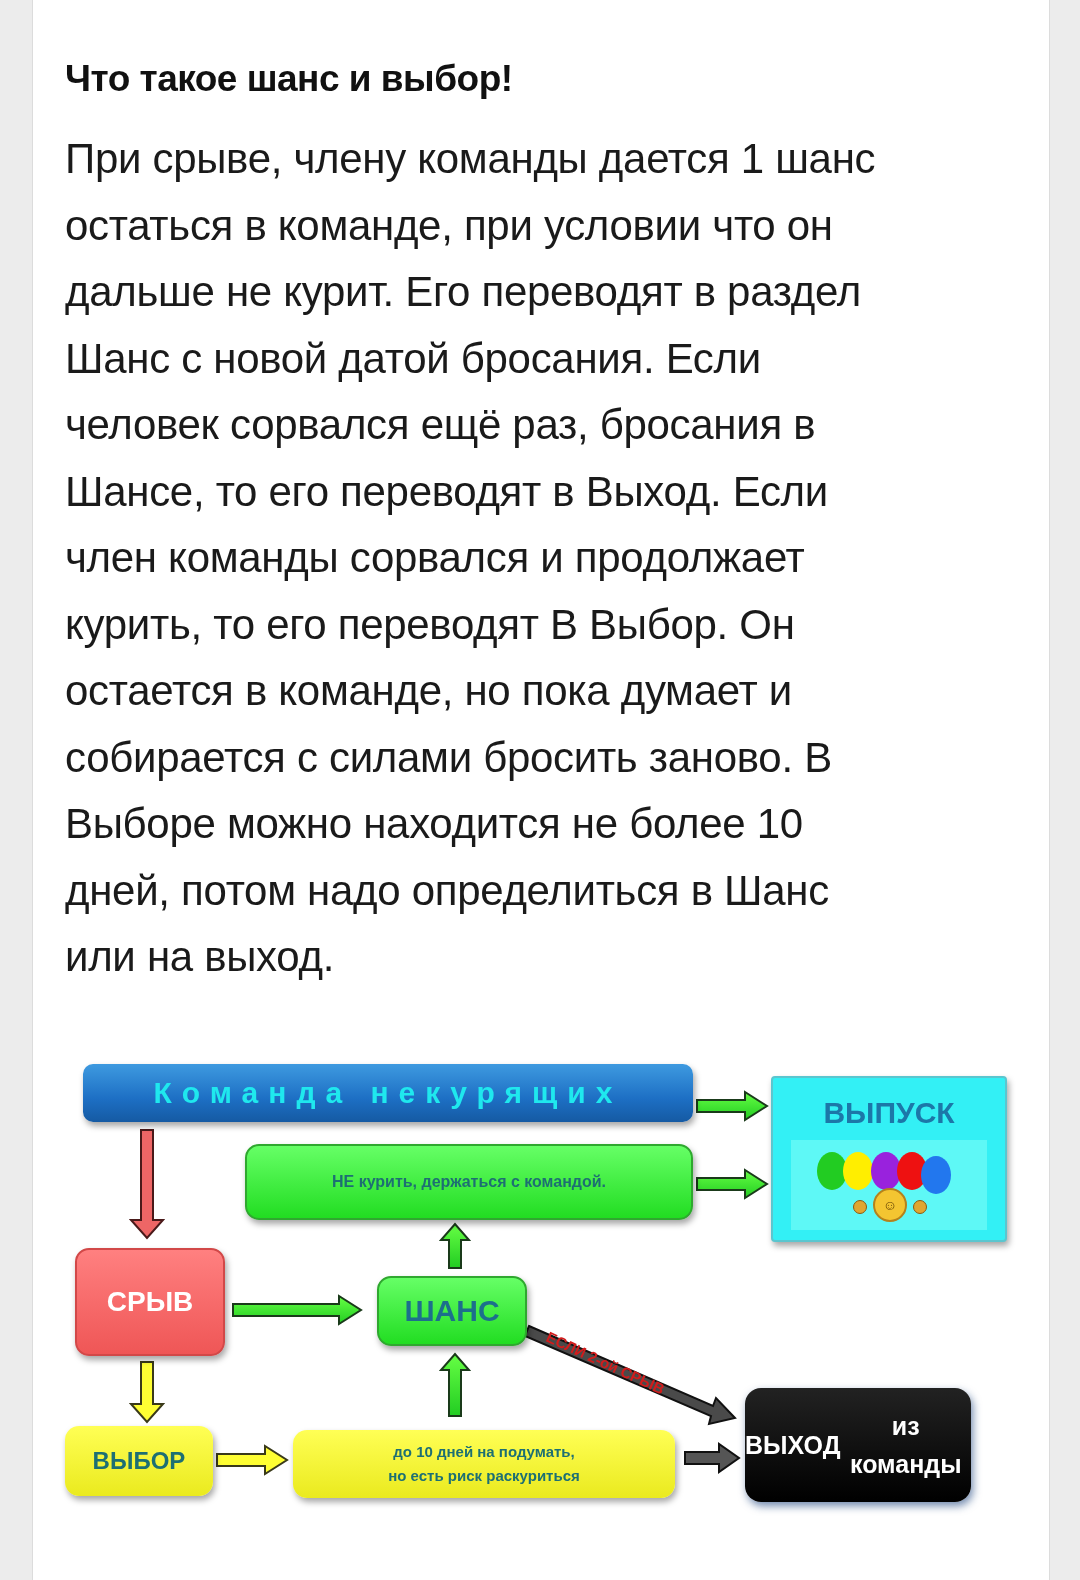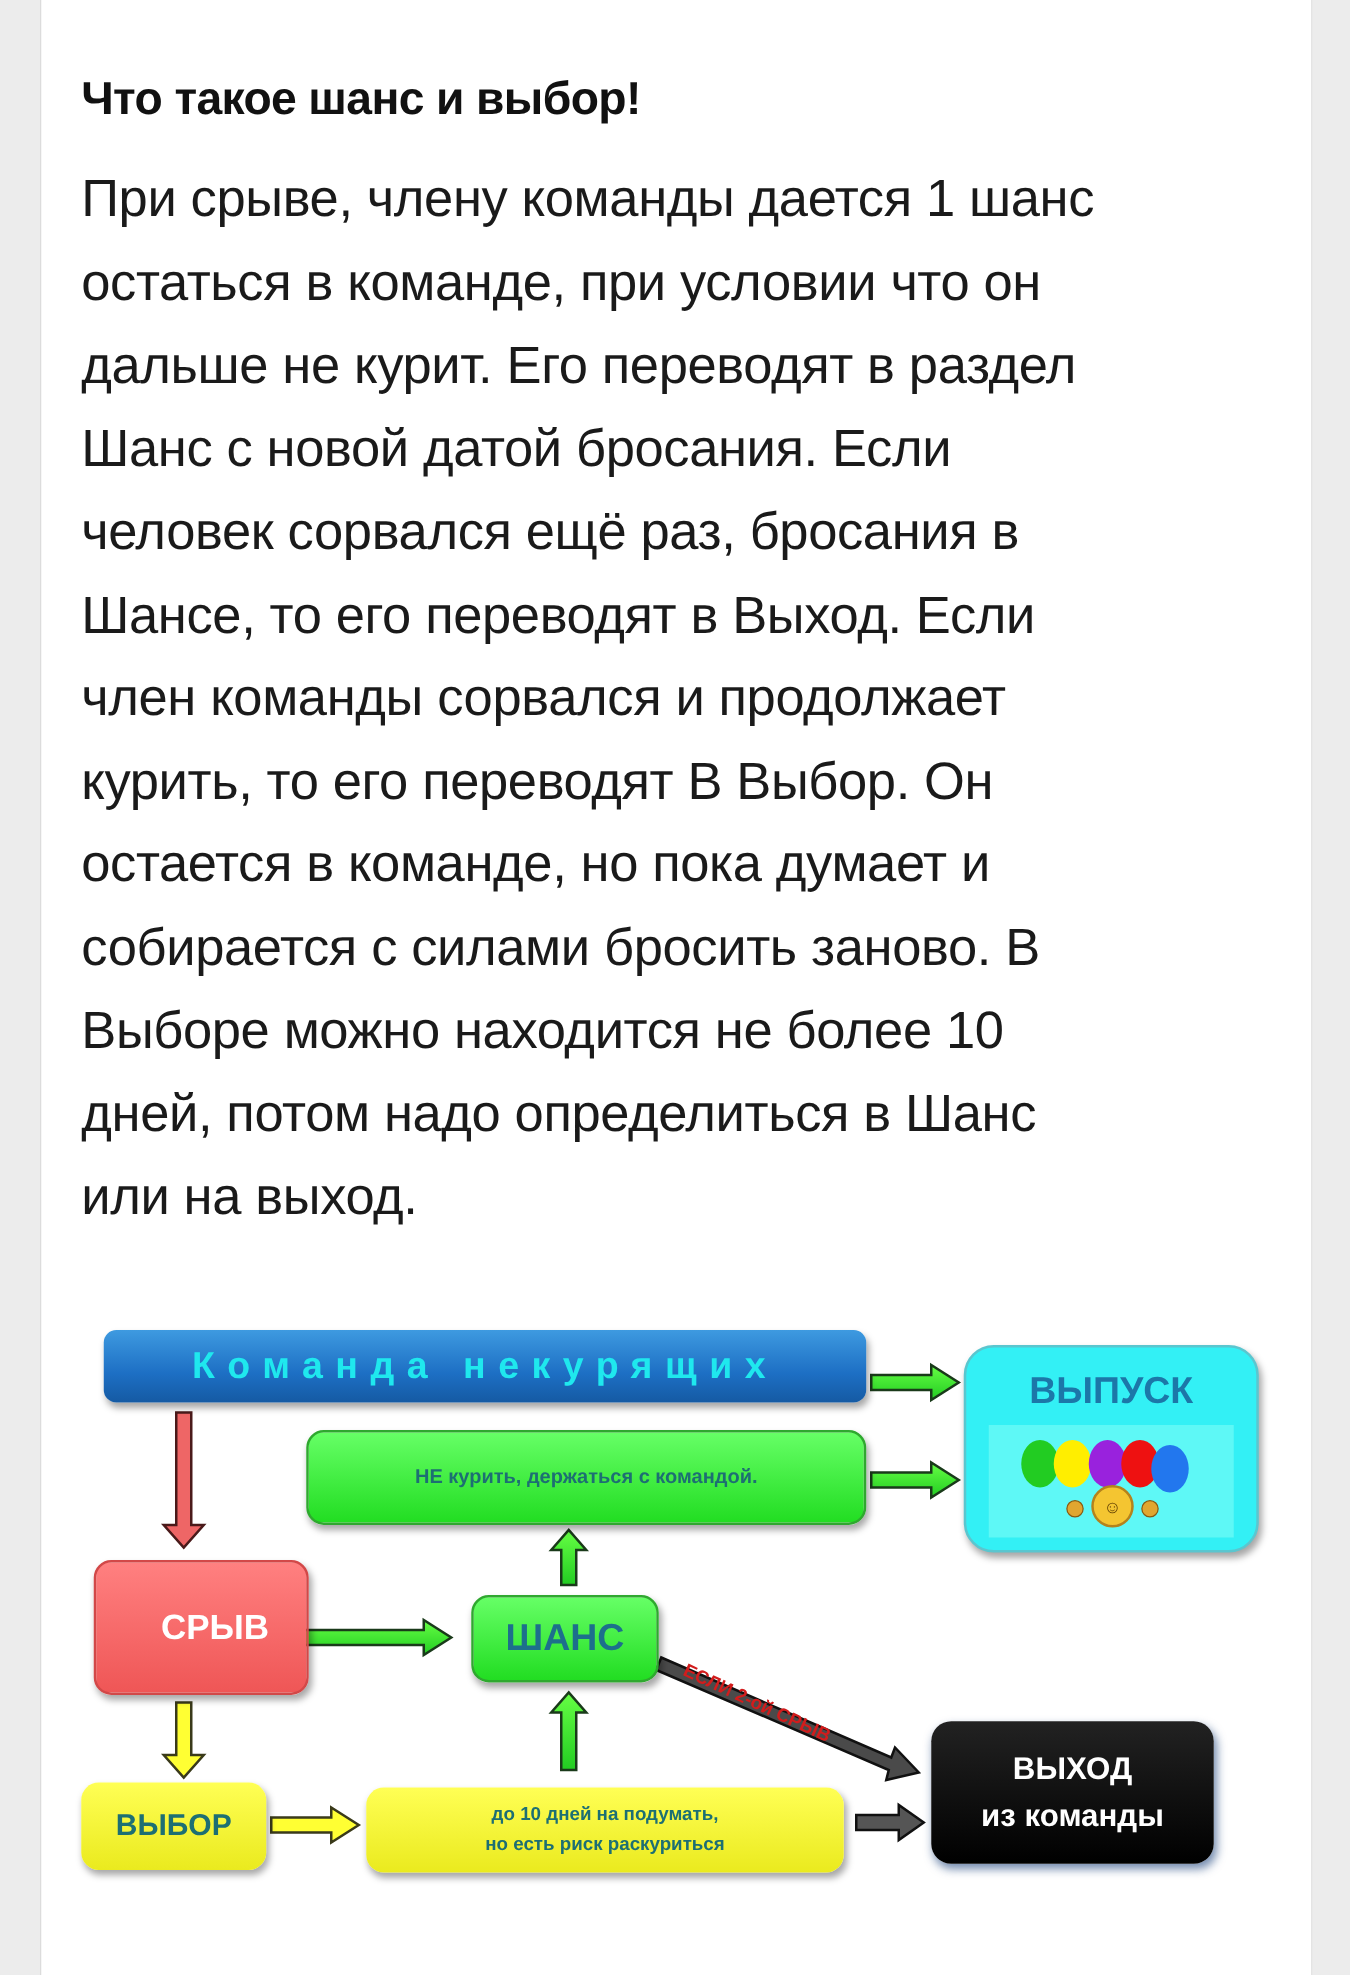--- a/index.html
+++ b/index.html
@@ -40,54 +40,54 @@
     color: #1fe8ee; font-size: 30px; letter-spacing: 10px;
   }
   .green-bar {
     left: 212px; top: 104px; width: 444px; height: 72px;
     background: linear-gradient(#66ff66, #22dd22);
     border: 2px solid #2fa82f;
     color: #1d6f73; font-size: 16px;
   }
   .vypusk {
     left: 738px; top: 36px; width: 232px; height: 162px;
-    background: #33f0f5; border: 2px solid #5ac6cf; border-radius: 24px;
+    background: #33f0f5; border: 2px solid #5ac6cf; border-radius: 4px;
     display: block; color: #1c77a8;
   }
   .vypusk-label { position: absolute; left: 0; right: 0; top: 18px; font-size: 30px; }
   .vypusk-inner { position: absolute; left: 18px; right: 18px; top: 62px; height: 90px; background: #5ef8f6; }
   .balloon { position: absolute; width: 30px; height: 38px; border-radius: 50%; top: 12px; }
   .smiley { position: absolute; left: 82px; top: 48px; width: 30px; height: 30px; border-radius: 50%; background: #f4c531; border: 2px solid #b4821c; font-size: 14px; line-height: 30px; color: #5a3a00; }
   .fist { position: absolute; top: 60px; width: 12px; height: 12px; border-radius: 50%; background: #e0a630; border: 1px solid #8a5a10; }
 
   .sryv {
     left: 42px; top: 208px; width: 146px; height: 104px;
     background: linear-gradient(#ff8080, #ef5656);
-    border: 2px solid #d24848; color: #ffffff; font-size: 28px; padding-left: 22px;
+    border: 2px solid #d24848; color: #ffffff; font-size: 28px;
   }
   .shans {
     left: 344px; top: 236px; width: 146px; height: 66px;
     background: linear-gradient(#66ff66, #22dd22);
     border: 2px solid #2fa82f; color: #1d6f8c; font-size: 30px;
   }
   .vybor {
     left: 32px; top: 386px; width: 148px; height: 70px;
     background: linear-gradient(#ffff55, #eaea1e);
     color: #1d6f73; font-size: 24px;
   }
   .ten-days {
     left: 260px; top: 390px; width: 382px; height: 68px;
     background: linear-gradient(#ffff55, #eaea1e);
     color: #1d6f73; font-size: 15px; line-height: 24px;
     flex-direction: column;
   }
   .vyhod {
-    left: 712px; top: 337px; width: 226px; height: 114px;
+    left: 712px; top: 348px; width: 226px; height: 114px;
     background: linear-gradient(#222, #000); border-radius: 16px;
-    color: #ffffff; font-size: 25px; line-height: 38px; flex-direction: column;
+    color: #ffffff; font-size: 25px; line-height: 38px; flex-direction: row;
     box-shadow: 2px 4px 8px rgba(20,60,120,0.6);
   }
   .arrow { position: absolute; }
   .caption-2nd {
     position: absolute; left: 518px; top: 288px;
     transform: rotate(25deg); transform-origin: left top;
     color: #d21c1c; font-weight: bold; font-size: 15px; white-space: nowrap;
   }
 </style>
 </head>

